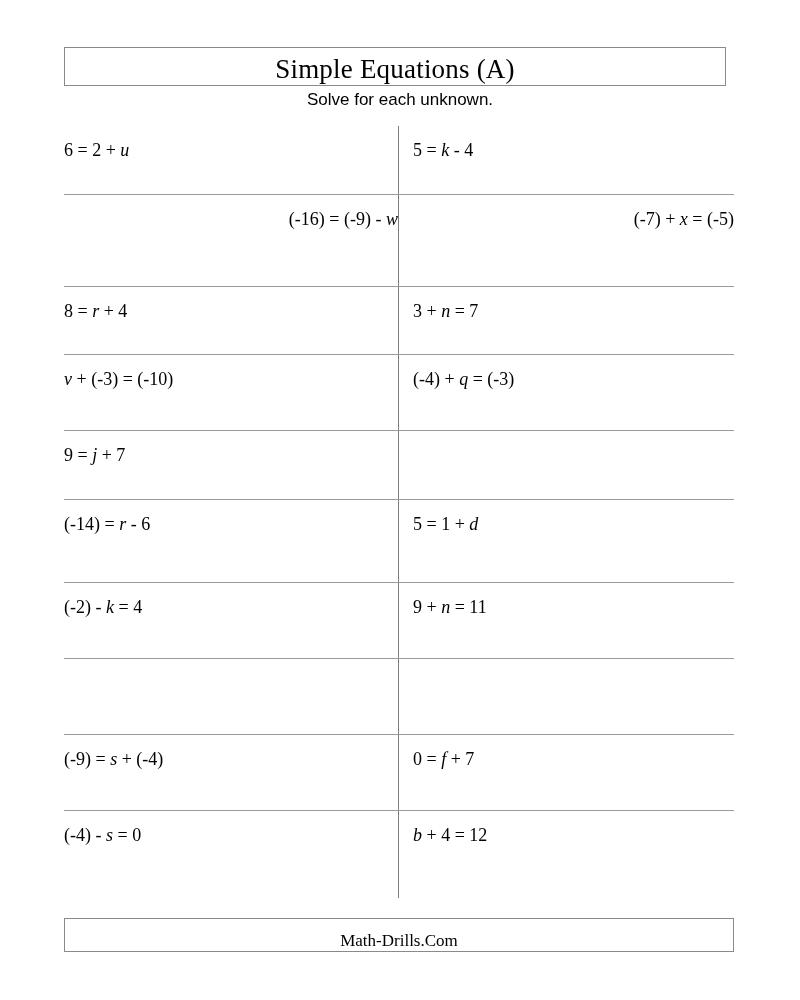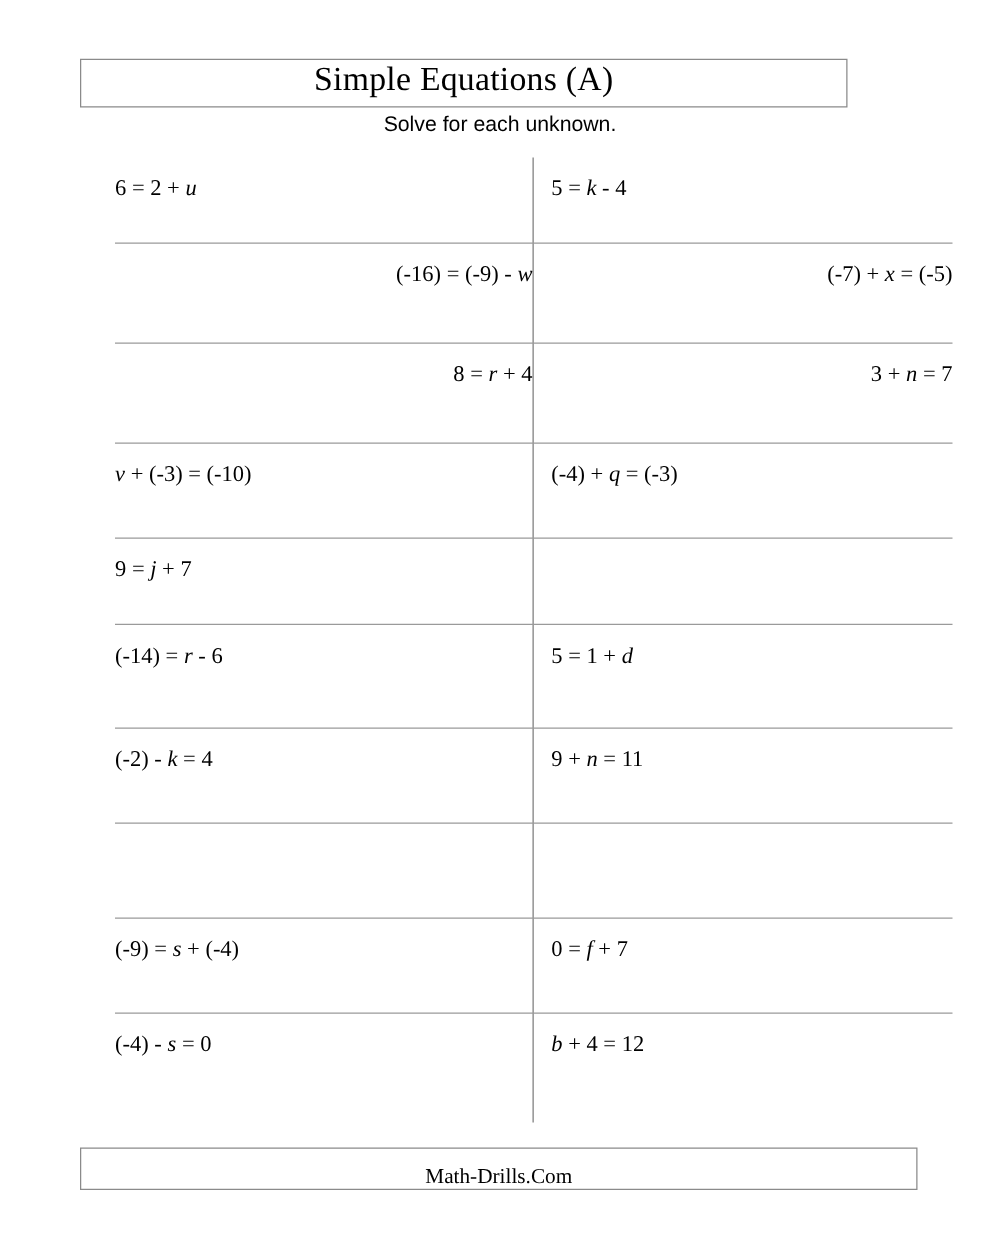--- a/index.html
+++ b/index.html
@@ -18,26 +18,26 @@
   .page {
     width: 800px;
     height: 1000px;
     box-sizing: border-box;
     position: relative;
   }
   .title-box {
     position: absolute;
     left: 64px;
     top: 47px;
-    width: 614px;
+    width: 662px;
     height: 39px;
     border: 1px solid #8a8a8a;
     box-sizing: border-box;
     display: flex;
-    align-items: flex-start;
+    align-items: flex-end;
     justify-content: center;
   }
   .title-text {
     font-size: 27px;
     font-family: "Liberation Serif", serif;
     letter-spacing: 0.2px;
   }
   .subtitle {
     position: absolute;
     left: 0;
@@ -46,21 +46,20 @@
     text-align: center;
     font-size: 17px;
     font-family: Liberation Sans, sans-serif;
   }
   .grid {
     position: absolute;
     left: 64px;
     top: 126px;
     width: 670px;
     height: 772px;
-    margin-left: 28px;
   }
   .divider-v {
     position: absolute;
     left: 334px;
     top: 0;
     width: 1px;
     height: 772px;
     background: #7d7d7d;
   }
   .row {
@@ -141,21 +140,21 @@
 
     <div class="row" style="top:68px;text-align:right;">
       <div class="cell left">
         <div class="eq">(-16) = (-9) - <i>w</i></div>
       </div>
       <div class="cell right">
         <div class="eq">(-7) + <i>x</i> = (-5)</div>
       </div>
     </div>
 
-    <div class="row" style="top:148px;text-align:right;">
+    <div class="row" style="top:160px;">
       <div class="cell left">
         <div class="eq">8 = <i>r</i> + 4</div>
       </div>
       <div class="cell right">
         <div class="eq">3 + <i>n</i> = 7</div>
       </div>
     </div>
 
     <div class="row" style="top:228px;">
       <div class="cell left">

